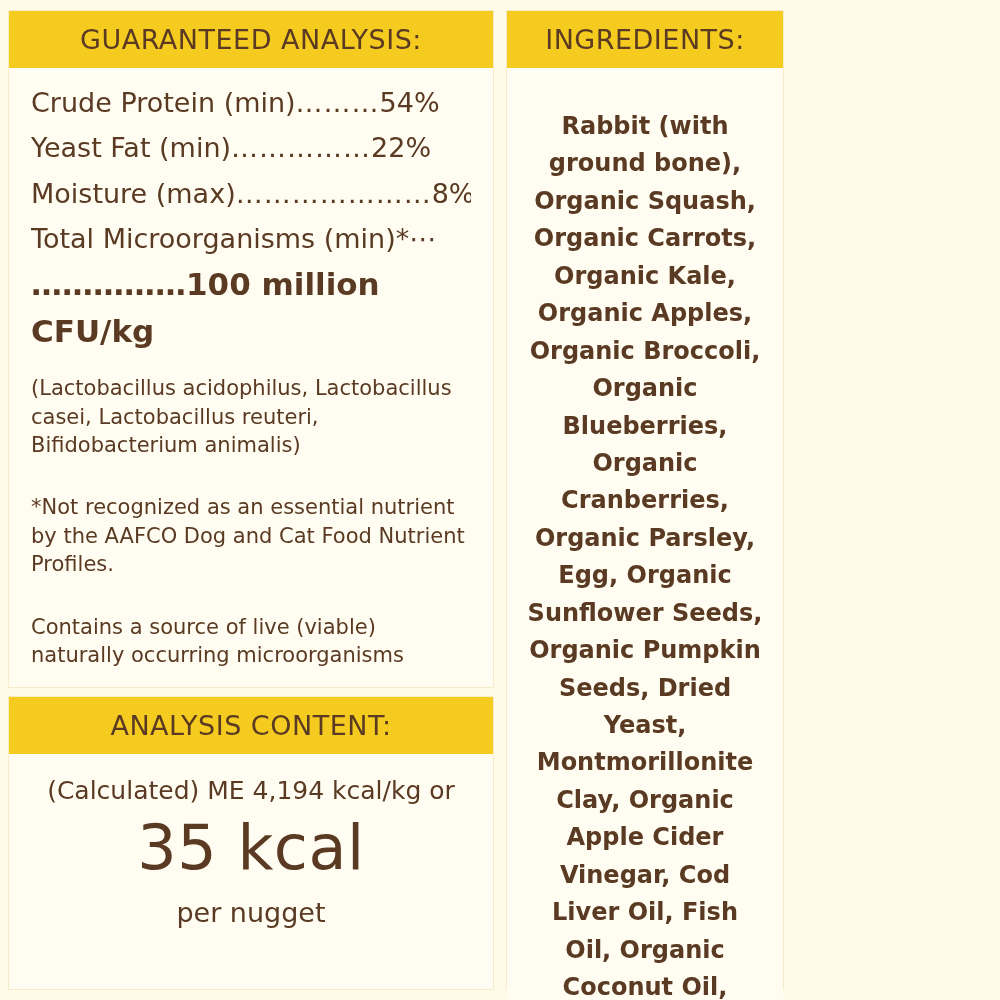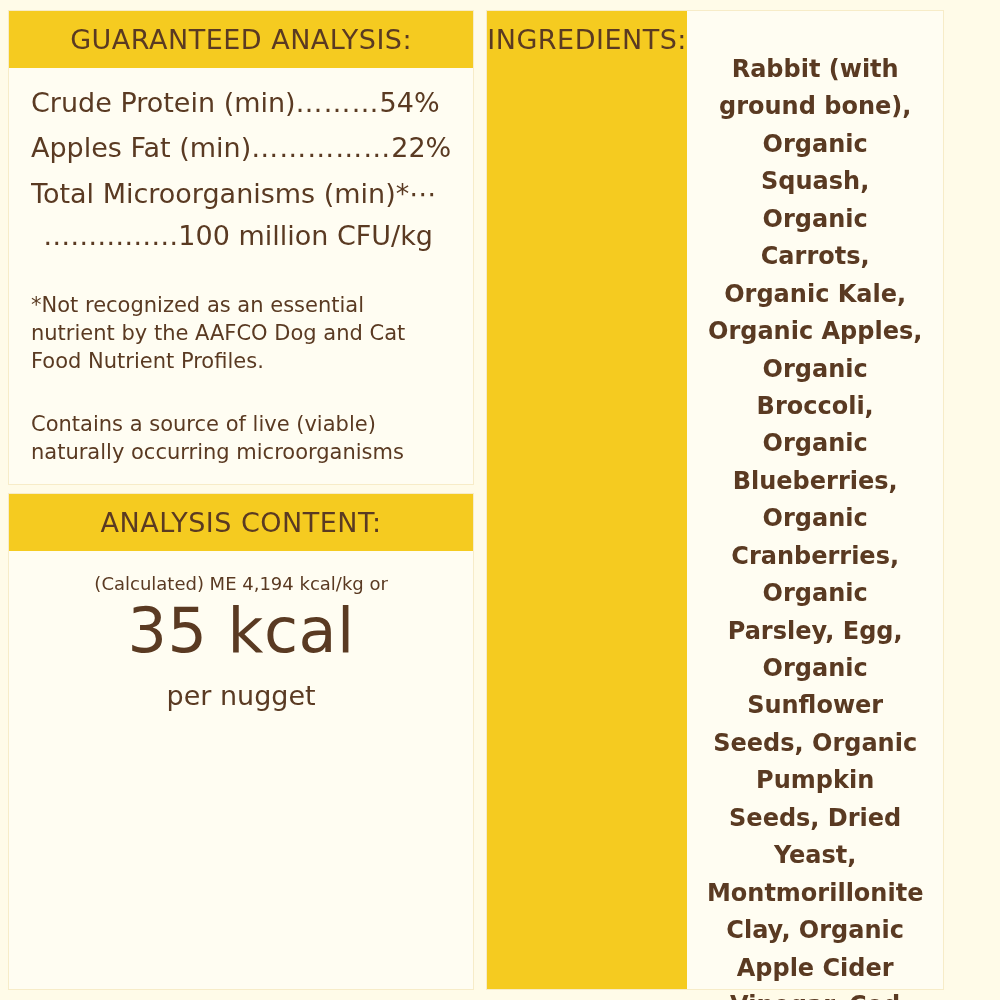--- a/index.html
+++ b/index.html
@@ -60,24 +60,25 @@
     line-height: 1.68;
     white-space: nowrap;
     overflow: hidden;
   }
   .ga-row .label { }
   .ga-row .dots {
     letter-spacing: 1px;
   }
   .ga-row .value { }
   .ga-cfu {
-    font-size: 27px;
+    font-size: 31px;
     line-height: 1.5;
-    text-align: center;
+    text-align: left;
     padding-right: 6px;
+    font-weight: bold;
   }
   .note {
     font-size: 21px;
     line-height: 1.35;
     margin-top: 20px;
   }
   .note.tight {
     margin-top: 34px;
   }
   .cal-panel {
@@ -86,38 +87,39 @@
     display: flex;
     flex-direction: column;
   }
   .cal-body {
     background: #fffdf2;
     flex: 1 1 auto;
     text-align: center;
     padding: 22px 10px 10px 10px;
   }
   .cal-line1 {
-    font-size: 18px;
+    font-size: 25px;
     line-height: 1.2;
   }
   .cal-big {
     font-size: 62px;
     line-height: 1.15;
+    margin-top: 6px;
     letter-spacing: 0.5px;
   }
   .cal-sub {
     font-size: 27px;
     margin-top: 14px;
   }
   .ing-panel {
     border: 1px solid #f7ecc8;
     height: 100%;
     box-sizing: border-box;
     display: flex;
-    flex-direction: row;
+    flex-direction: column;
   }
   .ing-body {
     background: #fffdf2;
     flex: 1 1 auto;
     padding: 40px 20px 10px 20px;
     text-align: center;
     font-size: 24px;
     line-height: 1.56;
     font-weight: bold;
   }
@@ -131,31 +133,35 @@
 
     <div class="panel ga-panel">
       <div class="panel-header">GUARANTEED ANALYSIS:</div>
       <div class="ga-body">
 
         <div class="ga-row">
           <span class="label">Crude Protein (min)</span><span class="dots">………</span><span class="value">54%</span>
         </div>
 
         <div class="ga-row">
-          <span class="label">Apples Fat (min)</span><span class="dots">……………</span><span class="value">22%</span>
+          <span class="label">Yeast Fat (min)</span><span class="dots">……………</span><span class="value">22%</span>
         </div>
 
 
+        <div class="ga-row">
+          <span class="label">Moisture (max)</span><span class="dots">…………………</span><span class="value">8%</span>
+        </div>
 
         <div class="ga-row">
           <span class="label">Total Microorganisms (min)*</span><span class="dots">⋯</span><span class="value"></span>
         </div>
 
         <div class="ga-cfu">……………100 million CFU/kg</div>
 
+        <div class="note">(Lactobacillus acidophilus, Lactobacillus casei, Lactobacillus reuteri, Bifidobacterium animalis)</div>
 
         <div class="note tight">*Not recognized as an essential nutrient by the AAFCO Dog and Cat Food Nutrient Profiles.</div>
 
         <div class="note tight">Contains a source of live (viable) naturally occurring microorganisms</div>
 
       </div>
     </div>
 
     <div class="panel cal-panel">
       <div class="panel-header">ANALYSIS CONTENT:</div>

